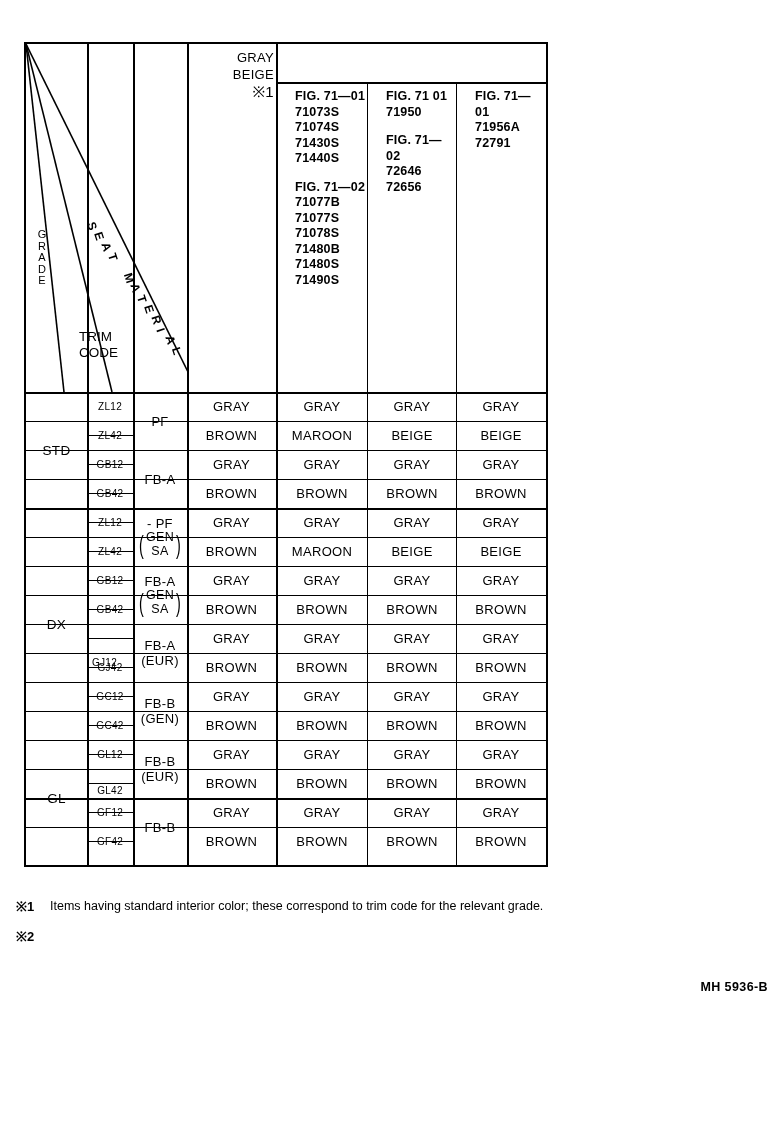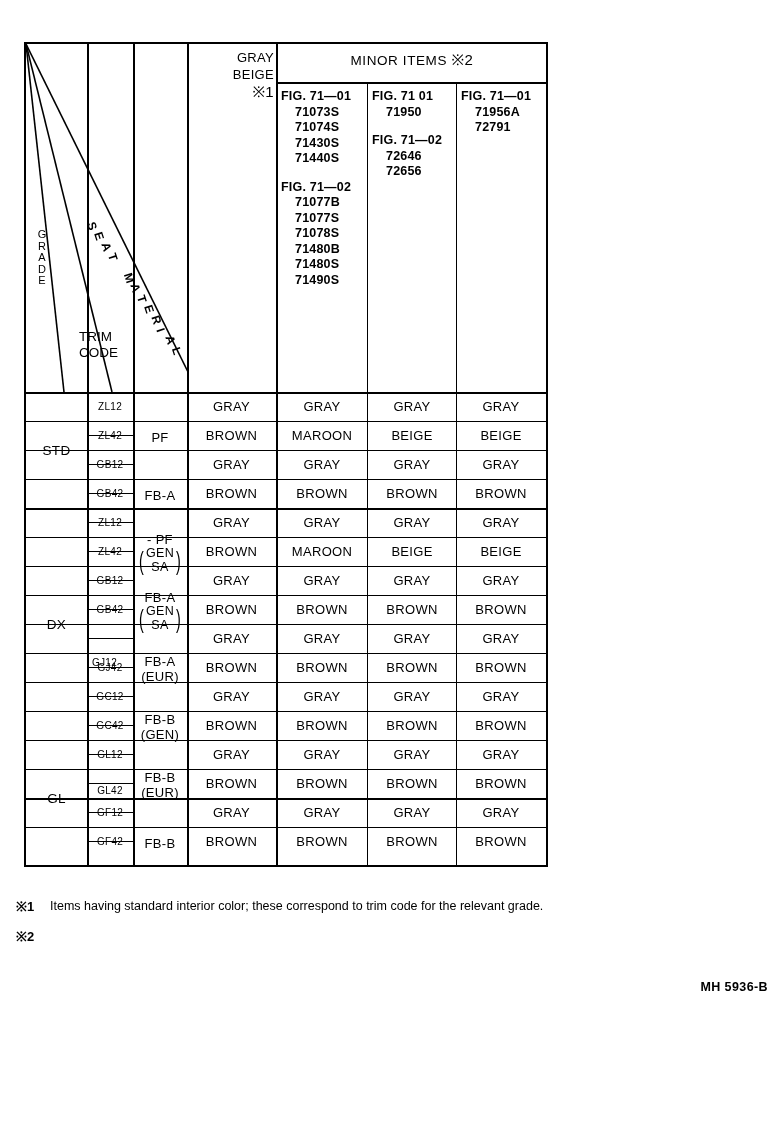--- a/index.html
+++ b/index.html
@@ -68,34 +68,34 @@
     text-align:center;font-size:13.5px;font-weight:400;
     letter-spacing:0.6px;
   }
   .h-minor .mk{font-size:15px;}
 
   .figcell{
     position:absolute;top:45px;
     font-size:12.5px;line-height:15.5px;font-weight:700;
     letter-spacing:0.2px;
   }
-  .figcell .fig{display:block;text-align:left;padding-left:3px;}
+  .figcell .fig{display:block;text-align:left;padding-left:17px;}
   .figcell .pn{display:block;text-align:left;padding-left:17px;}
   .figcell .gap{display:block;height:13px;}
 
   
   .cell{
     position:absolute;
     display:flex;align-items:center;justify-content:center;
     font-size:13px;font-weight:400;letter-spacing:0.3px;
     text-align:center;
   }
   .cell.code{font-size:10px;}
   .cell.grade{font-size:13.5px;}
-  .cell.mat{font-size:13px;line-height:15px;flex-direction:column;justify-content:center;margin-top:16px;}
+  .cell.mat{font-size:13px;line-height:15px;flex-direction:column;justify-content:center;}
   .cell.mat .m1{display:block;}
   .paren{
     display:flex;align-items:center;justify-content:center;
     font-size:12.5px;line-height:13px;
   }
   .paren .big{
     font-size:26px;line-height:20px;font-weight:300;
     transform:scaleX(0.55);display:inline-block;
   }
   .paren .two{display:flex;flex-direction:column;align-items:center;line-height:13.5px;}
@@ -203,24 +203,20 @@
         <span style="left: 78.1px; top: 114.4px; transform: rotate(72deg);">A</span>
         <span style="left: 85.2px; top: 124.8px; transform: rotate(72deg);">L</span>
       </div>
 
     <div class="h-major">
       <div>GRAY</div>
       <div>BEIGE</div>
       <div class="mk">※1</div>
     </div>
 
-    <div class="h-minor">
-      <span>MINOR ITEMS</span>
-      <span class="mk">※2</span>
-    </div>
 
     <div class="figcell" style="left:252px;width:88px;">
         <span class="fig">FIG. 71—01</span>
         <span class="pn">71073S</span>
         <span class="pn">71074S</span>
         <span class="pn">71430S</span>
         <span class="pn">71440S</span>
         <span class="gap"></span>
         <span class="fig">FIG. 71—02</span>
         <span class="pn">71077B</span>

